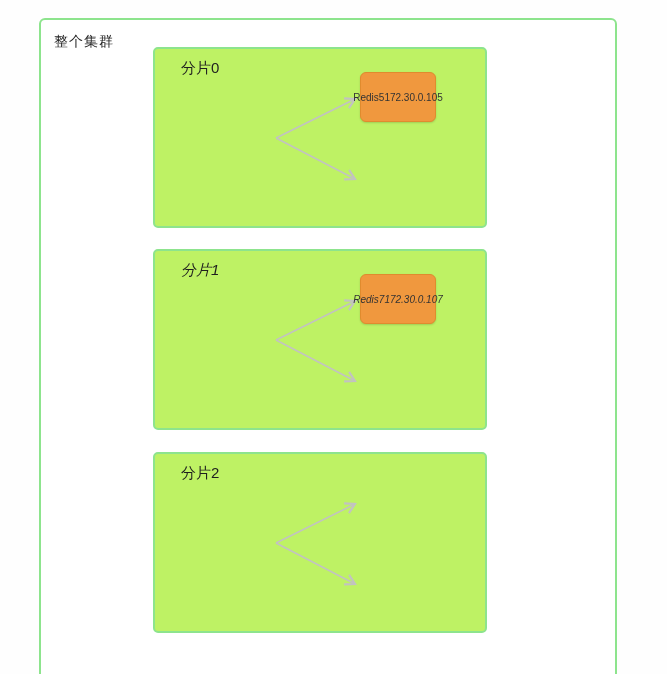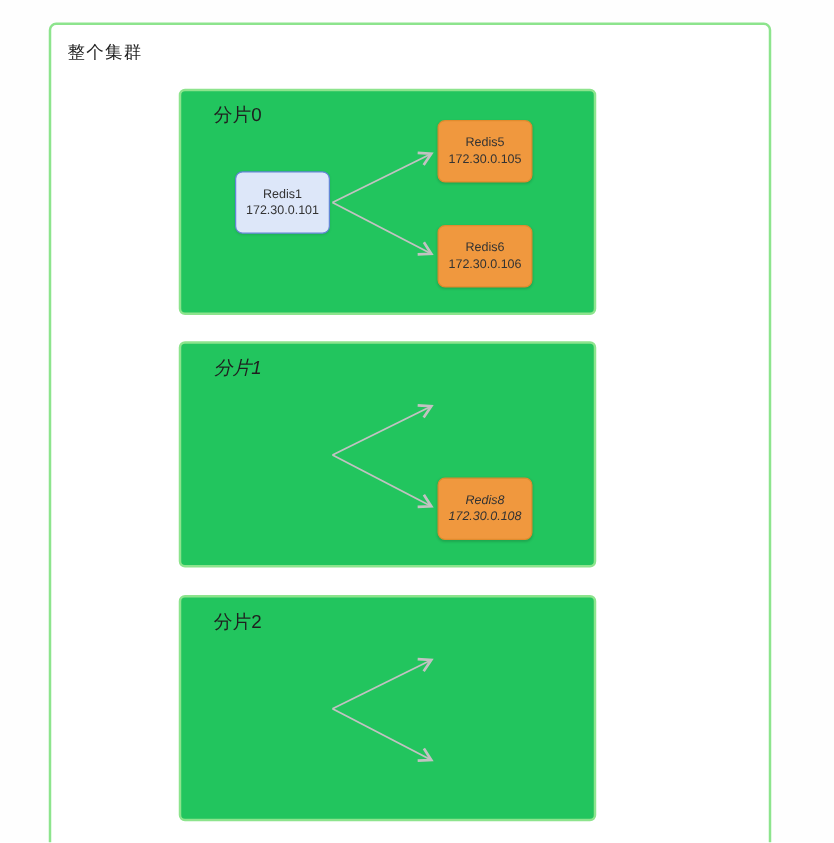--- a/index.html
+++ b/index.html
@@ -37,44 +37,42 @@
   .cluster-label {
     position: absolute;
     left: 13px; top: 13px;
     font-size: 14px;
     color: var(--label-text);
     letter-spacing: 1px;
   }
 
   .shard-box {
     position: absolute;
-    left: 102px;
+    left: 112px;
     width: 334px; height: 181px;
     border: 2px solid var(--shard-border);
     border-radius: 5px;
-    background: #22c55e;
-    margin-top: 24px;
+    background: #bef264;
   }
   .shard-0 { top: 27px; }
   .shard-1 { top: 229px; font-style: italic; }
   .shard-2 { top: 432px; }
 
   .shard-label {
     position: absolute;
     left: 26px; top: 10px;
     font-size: 15px;
     color: var(--label-text);
   }
 
   .node {
     position: absolute;
     width: 76px; height: 50px;
     border-radius: 6px;
     display: flex;
-    flex-direction: column;
     align-items: center;
     justify-content: center;
     text-align: center;
     font-size: 10px;
     line-height: 13px;
     color: var(--text);
   }
   .node .node-name { white-space: nowrap; }
   .node .node-ip { white-space: nowrap; }
 
@@ -123,43 +121,35 @@
 <div class="canvas">
   <div class="cluster-box">
     <div class="cluster-label">整个集群</div>
 
     <div class="shard-box shard-0">
       <svg class="arrows" viewBox="0 0 334 181">
         <line x1="121" y1="89" x2="200" y2="50" marker-end="url(#arrow-head)"></line>
         <line x1="121" y1="89" x2="200" y2="130" marker-end="url(#arrow-head)"></line>
       </svg>
       <div class="shard-label">分片0</div>
-      <div class="node master">
-        <span class="node-name">Redis1</span>
-        <span class="node-ip">172.30.0.101</span>
-      </div>
       <div class="node replica replica-top">
         <span class="node-name">Redis5</span>
         <span class="node-ip">172.30.0.105</span>
-      </div>
-      <div class="node replica replica-bottom">
-        <span class="node-name">Redis6</span>
-        <span class="node-ip">172.30.0.106</span>
       </div>
     </div>
 
     <div class="shard-box shard-1">
       <svg class="arrows" viewBox="0 0 334 181">
         <line x1="121" y1="89" x2="200" y2="50" marker-end="url(#arrow-head)"></line>
         <line x1="121" y1="89" x2="200" y2="130" marker-end="url(#arrow-head)"></line>
       </svg>
       <div class="shard-label">分片1</div>
-      <div class="node replica replica-bottom">
-        <span class="node-name">Redis8</span>
-        <span class="node-ip">172.30.0.108</span>
+      <div class="node replica replica-top">
+        <span class="node-name">Redis7</span>
+        <span class="node-ip">172.30.0.107</span>
       </div>
     </div>
 
     <div class="shard-box shard-2">
       <svg class="arrows" viewBox="0 0 334 181">
         <line x1="121" y1="89" x2="200" y2="50" marker-end="url(#arrow-head)"></line>
         <line x1="121" y1="89" x2="200" y2="130" marker-end="url(#arrow-head)"></line>
       </svg>
       <div class="shard-label">分片2</div>
     </div>

